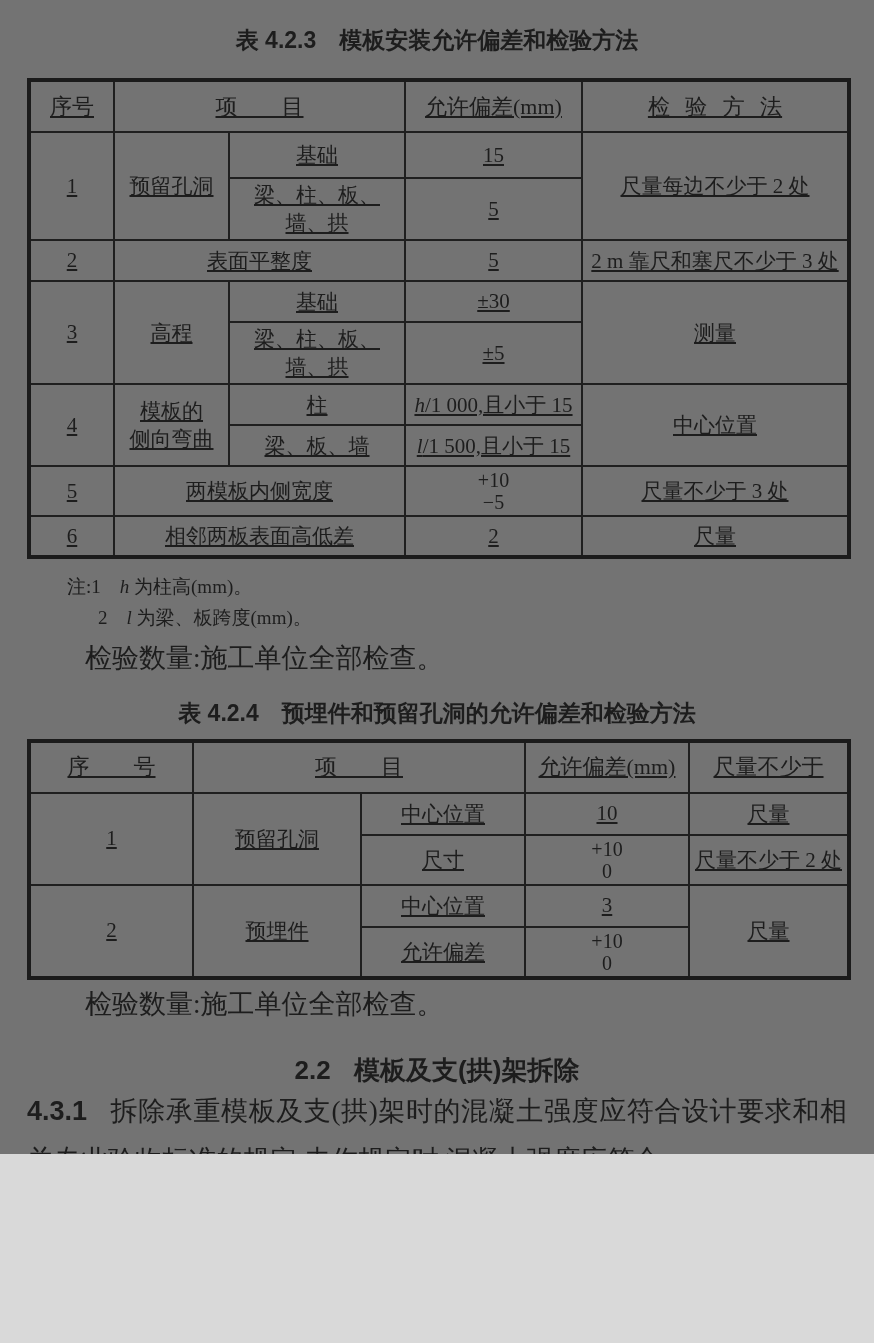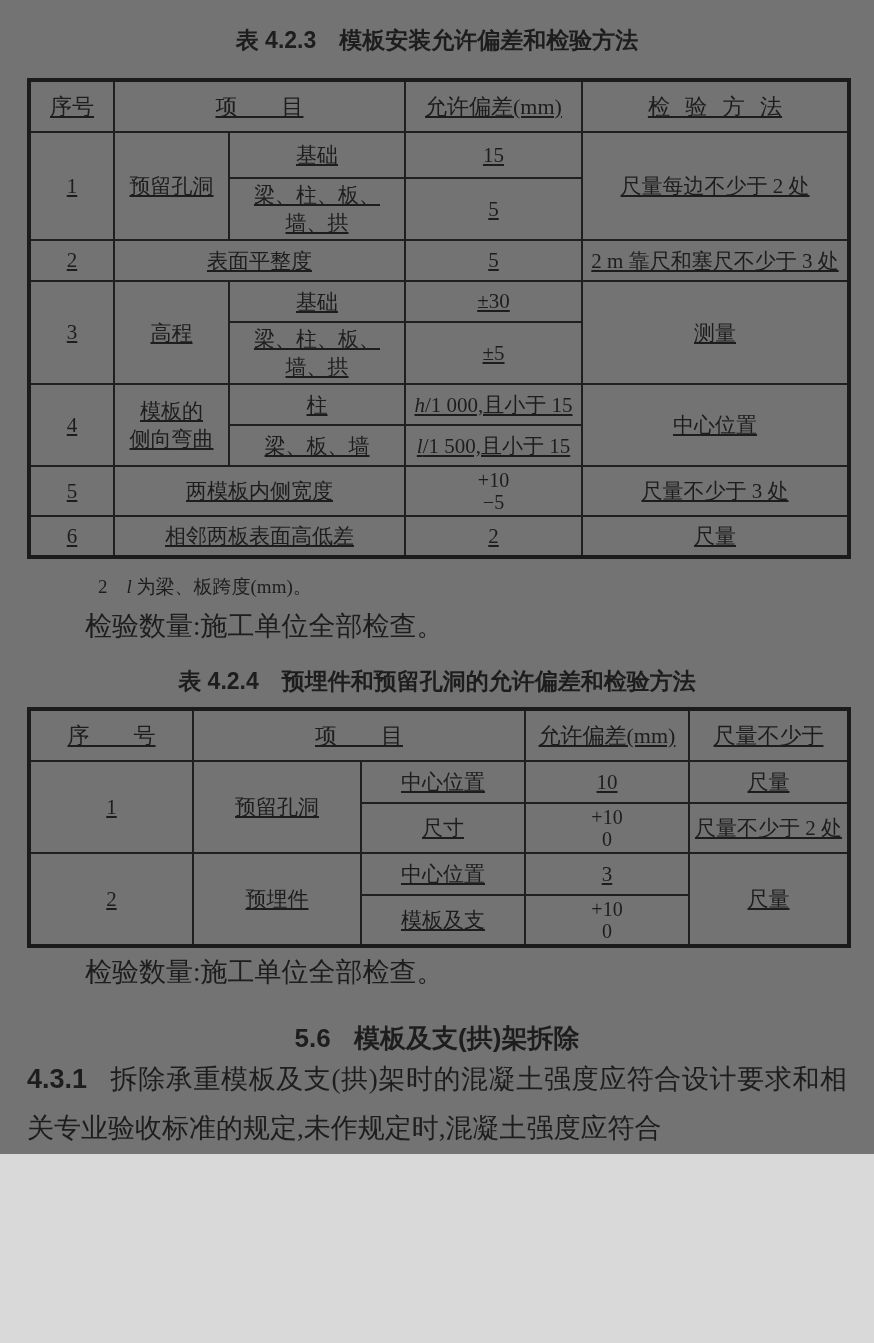--- a/index.html
+++ b/index.html
@@ -168,20 +168,23 @@
     <tr class="r-std">
       <td>6</td>
       <td colspan="2">相邻两板表面高低差</td>
       <td>2</td>
       <td class="method">尺量</td>
     </tr>
   </tbody>
     </table>
 
   <div class="notes">
+    <div class="note-line">
+      <span>注:1</span>　<i class="var">h</i><span> 为柱高(mm)。</span>
+    </div>
     <div class="note-line note-line2">
       <span>2</span>　<i class="var">l</i><span> 为梁、板跨度(mm)。</span>
     </div>
   </div>
 
   <p class="body single indent2 check1">检验数量:施工单位全部检查。</p>
 
 
   <div class="tbl-title title2">表 4.2.4　预埋件和预留孔洞的允许偏差和检验方法</div>
 
@@ -215,32 +218,32 @@
       <td>尺量不少于 2 处</td>
     </tr>
     <tr class="r-std">
       <td rowspan="2">2</td>
       <td rowspan="2">预埋件</td>
       <td>中心位置</td>
       <td>3</td>
       <td rowspan="2">尺量</td>
     </tr>
     <tr class="r-std">
-      <td>模板及支</td>
+      <td>允许偏差</td>
       <td>
         <span class="stack ctr"><span>+10</span><span>0</span></span>
       </td>
     </tr>
   </tbody>
     </table>
 
   <p class="body single indent2 check2">检验数量:施工单位全部检查。</p>
 
   <div class="h43">
-    <span class="secnum">5.6</span><span>模板及支(拱)架拆除</span>
+    <span class="secnum">2.2</span><span>模板及支(拱)架拆除</span>
   </div>
 
 
   <p class="body p431">
     <span class="num-b">4.3.1</span><span>拆除承重模板及支(拱)架时的混凝土强度应符合设计要求和相关专业验收标准的规定,未作规定时,混凝土强度应符合</span>
   </p>
 
   <div class="pageno">• 13 •</div>
 
 </div>

